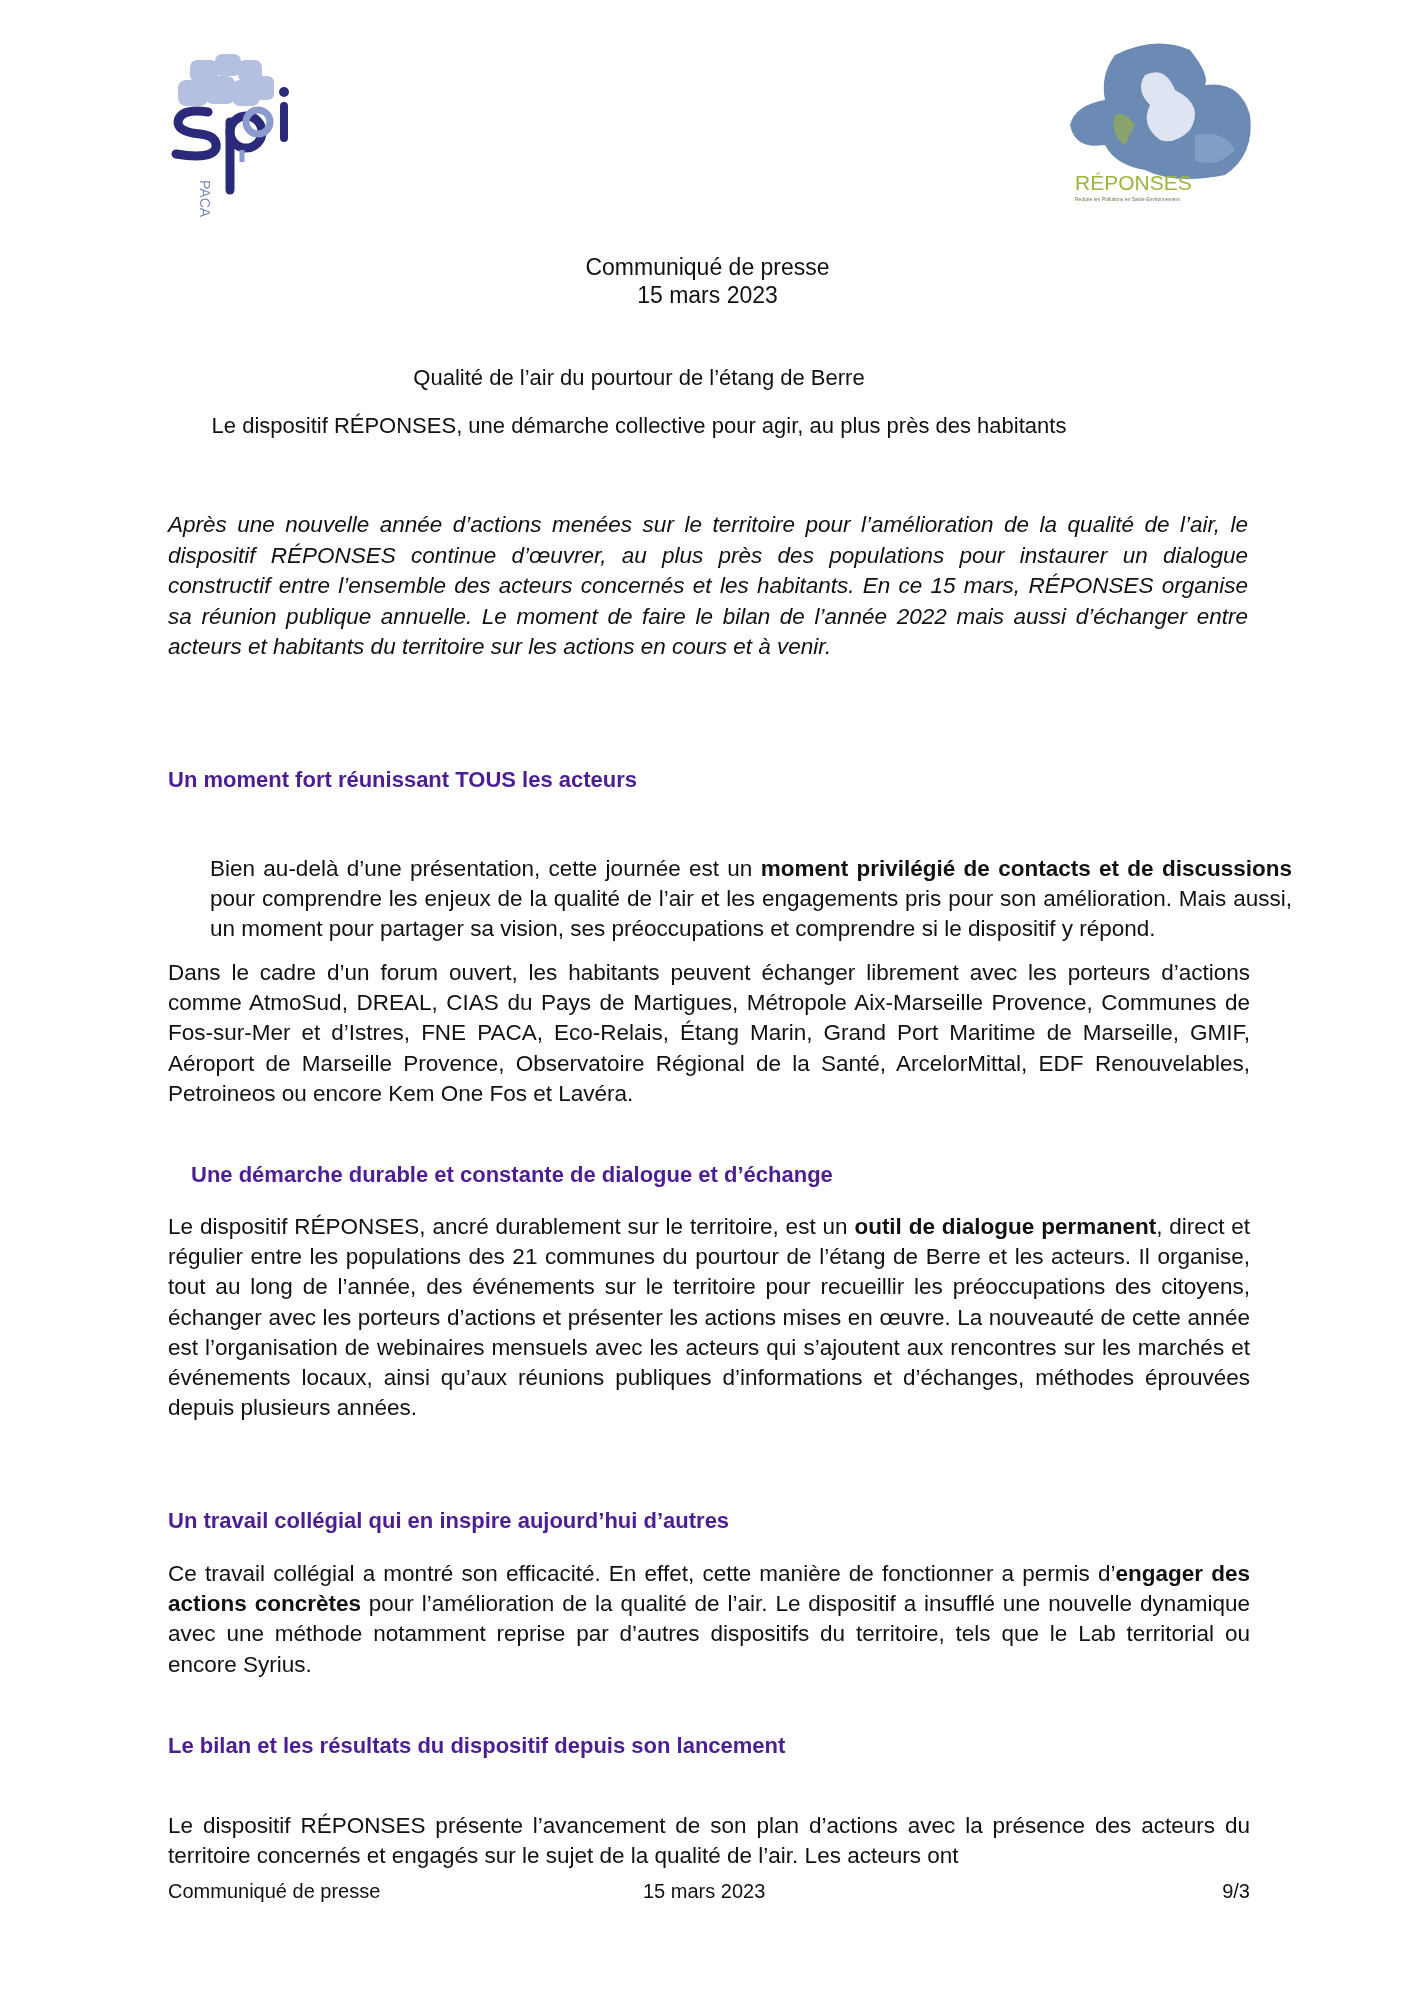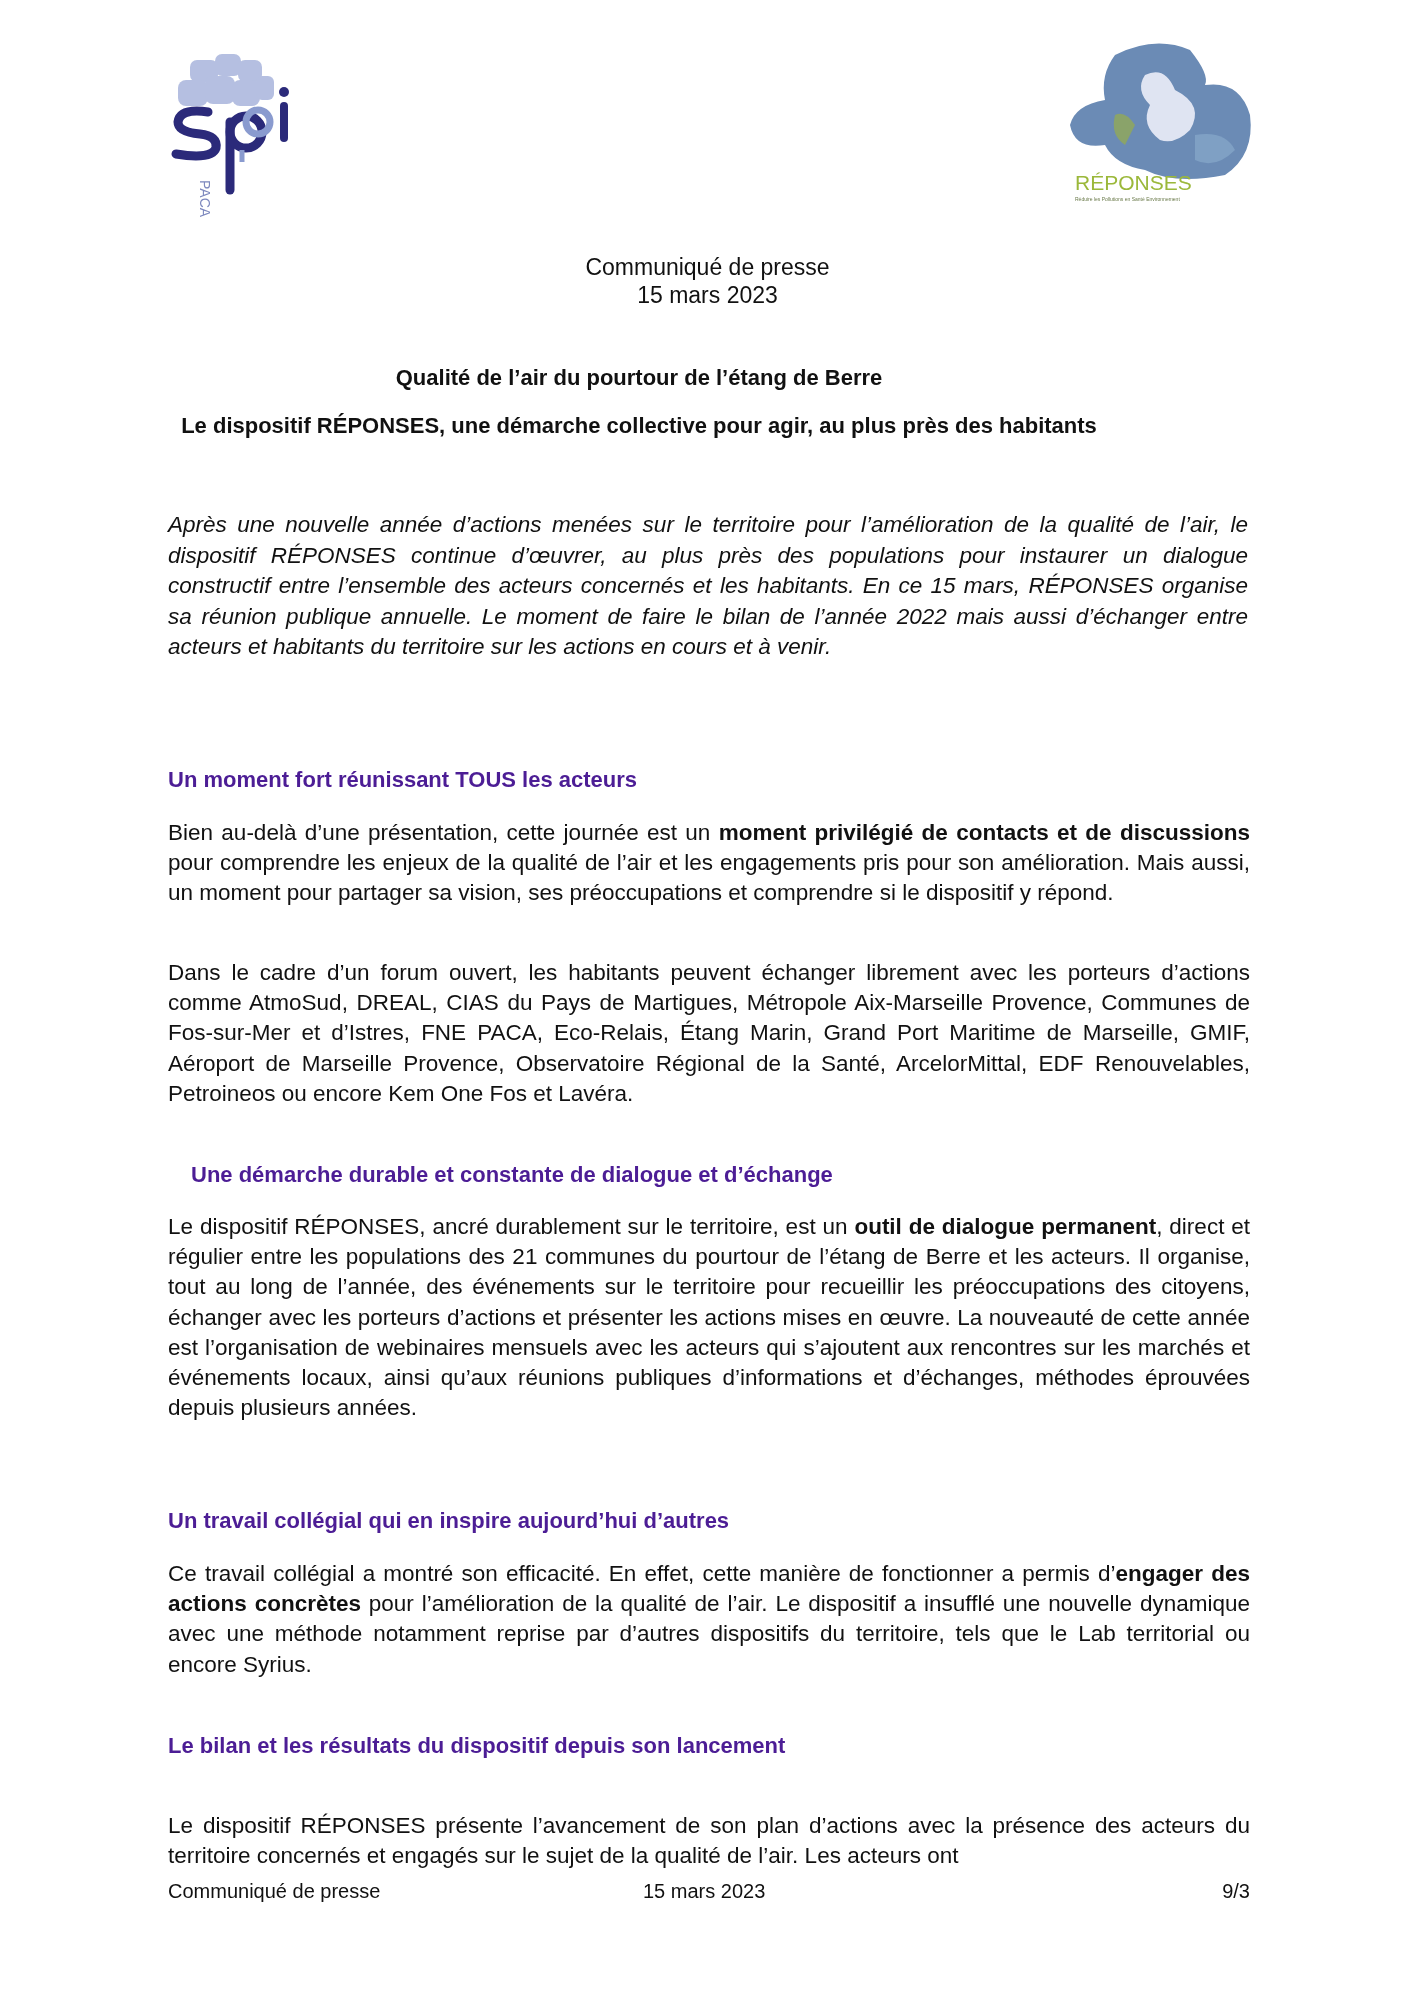--- a/index.html
+++ b/index.html
@@ -2,21 +2,21 @@
 <html><head>
   <meta charset="utf-8">
   <style>
     html, body { margin: 0; padding: 0; background: #ffffff; }
     body { width: 1415px; height: 2000px; position: relative; overflow: hidden;
            font-family: "Liberation Sans", "DejaVu Sans", sans-serif; color: #111; }
     .logo-left { position: absolute; left: 160px; top: 50px; width: 150px; height: 170px; }
     .logo-right { position: absolute; left: 1055px; top: 35px; width: 210px; height: 170px; }
     .header-block { position: absolute; left: 0; width: 1415px; text-align: center; }
     .hdr-line { font-size: 23px; line-height: 28px; }
-    .title { position: absolute; left: 0; width: 1278px; text-align: center; font-weight: bold; font-size: 22px; }
+    .title { position: absolute; left: 0; width: 1278px; text-align: center; font-weight: normal; font-size: 22px; }
     .intro { position: absolute; left: 168px; width: 1080px; font-style: italic; font-size: 22.5px; line-height: 30.5px; text-align: justify; }
     .h2 { position: absolute; left: 168px; color: #4c1d95; font-weight: bold; font-size: 22px; }
     .para { position: absolute; left: 168px; width: 1082px; font-size: 22.5px; line-height: 30.2px; text-align: justify; }
     .para b { font-weight: bold; }
     .footer { position: absolute; top: 1880px; left: 168px; width: 1082px; font-size: 20px; }
     .footer span { position: absolute; top: 0; }
   </style>
 </head>
 <body>
 
@@ -57,21 +57,21 @@
   <div class="hdr-line">Communiqué de presse</div>
   <div class="hdr-line">15 mars 2023</div>
 </div>
 
 <div class="title" style="top:365px;">Qualité de l’air du pourtour de l’étang de Berre</div>
 <div class="title" style="top:413px;">Le dispositif RÉPONSES, une démarche collective pour agir, au plus près des habitants</div>
 
 <div class="intro" style="top:510px;">Après une nouvelle année d’actions menées sur le territoire pour l’amélioration de la qualité de l’air, le dispositif RÉPONSES continue d’œuvrer, au plus près des populations pour instaurer un dialogue constructif entre l’ensemble des acteurs concernés et les habitants. En ce 15 mars, RÉPONSES organise sa réunion publique annuelle. Le moment de faire le bilan de l’année 2022 mais aussi d’échanger entre acteurs et habitants du territoire sur les actions en cours et à venir.</div>
 
 <div class="h2" style="top:767px;">Un moment fort réunissant TOUS les acteurs</div>
-<div class="para" style="top:818px;"><span>Bien au-delà d’une présentation, cette journée est un </span><b>moment privilégié de contacts et de discussions</b><span> pour comprendre les enjeux de la qualité de l’air et les engagements pris pour son amélioration. Mais aussi, un moment pour partager sa vision, ses préoccupations et comprendre si le dispositif y répond.</span></div>
+<div class="para" style="top:854px;margin-left:42px;"><span>Bien au-delà d’une présentation, cette journée est un </span><b>moment privilégié de contacts et de discussions</b><span> pour comprendre les enjeux de la qualité de l’air et les engagements pris pour son amélioration. Mais aussi, un moment pour partager sa vision, ses préoccupations et comprendre si le dispositif y répond.</span></div>
 <div class="para" style="top:958px;"><span>Dans le cadre d’un forum ouvert, les habitants peuvent échanger librement avec les porteurs d’actions comme AtmoSud, DREAL, CIAS du Pays de Martigues, Métropole Aix-Marseille Provence, Communes de Fos-sur-Mer et d’Istres, FNE PACA, Eco-Relais, Étang Marin, Grand Port Maritime de Marseille, GMIF, Aéroport de Marseille Provence, Observatoire Régional de la Santé, ArcelorMittal, EDF Renouvelables, Petroineos ou encore Kem One Fos et Lavéra.</span></div>
 
 <div class="h2" style="top:1162px;margin-left:23px;">Une démarche durable et constante de dialogue et d’échange</div>
 <div class="para" style="top:1212px;"><span>Le dispositif RÉPONSES, ancré durablement sur le territoire, est un </span><b>outil de dialogue permanent</b><span>, direct et régulier entre les populations des 21 communes du pourtour de l’étang de Berre et les acteurs. Il organise, tout au long de l’année, des événements sur le territoire pour recueillir les préoccupations des citoyens, échanger avec les porteurs d’actions et présenter les actions mises en œuvre. La nouveauté de cette année est l’organisation de webinaires mensuels avec les acteurs qui s’ajoutent aux rencontres sur les marchés et événements locaux, ainsi qu’aux réunions publiques d’informations et d’échanges, méthodes éprouvées depuis plusieurs années.</span></div>
 
 <div class="h2" style="top:1508px;">Un travail collégial qui en inspire aujourd’hui d’autres</div>
 <div class="para" style="top:1559px;"><span>Ce travail collégial a montré son efficacité. En effet, cette manière de fonctionner a permis d’</span><b>engager des actions concrètes</b><span> pour l’amélioration de la qualité de l’air. Le dispositif a insufflé une nouvelle dynamique avec une méthode notamment reprise par d’autres dispositifs du territoire, tels que le Lab territorial ou encore Syrius.</span></div>
 
 <div class="h2" style="top:1733px;">Le bilan et les résultats du dispositif depuis son lancement</div>
 <div class="para" style="top:1811px;"><span>Le dispositif RÉPONSES présente l’avancement de son plan d’actions avec la présence des acteurs du territoire concernés et engagés sur le sujet de la qualité de l’air. Les acteurs ont</span></div>

